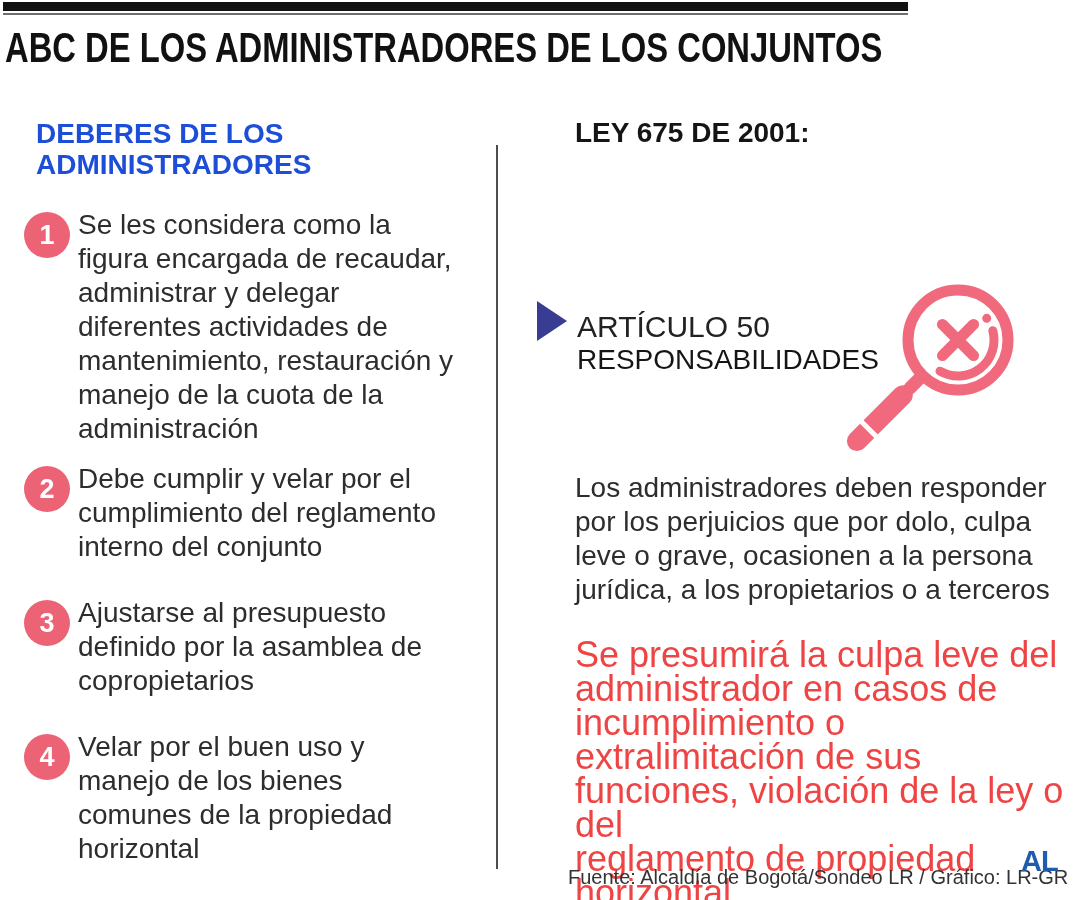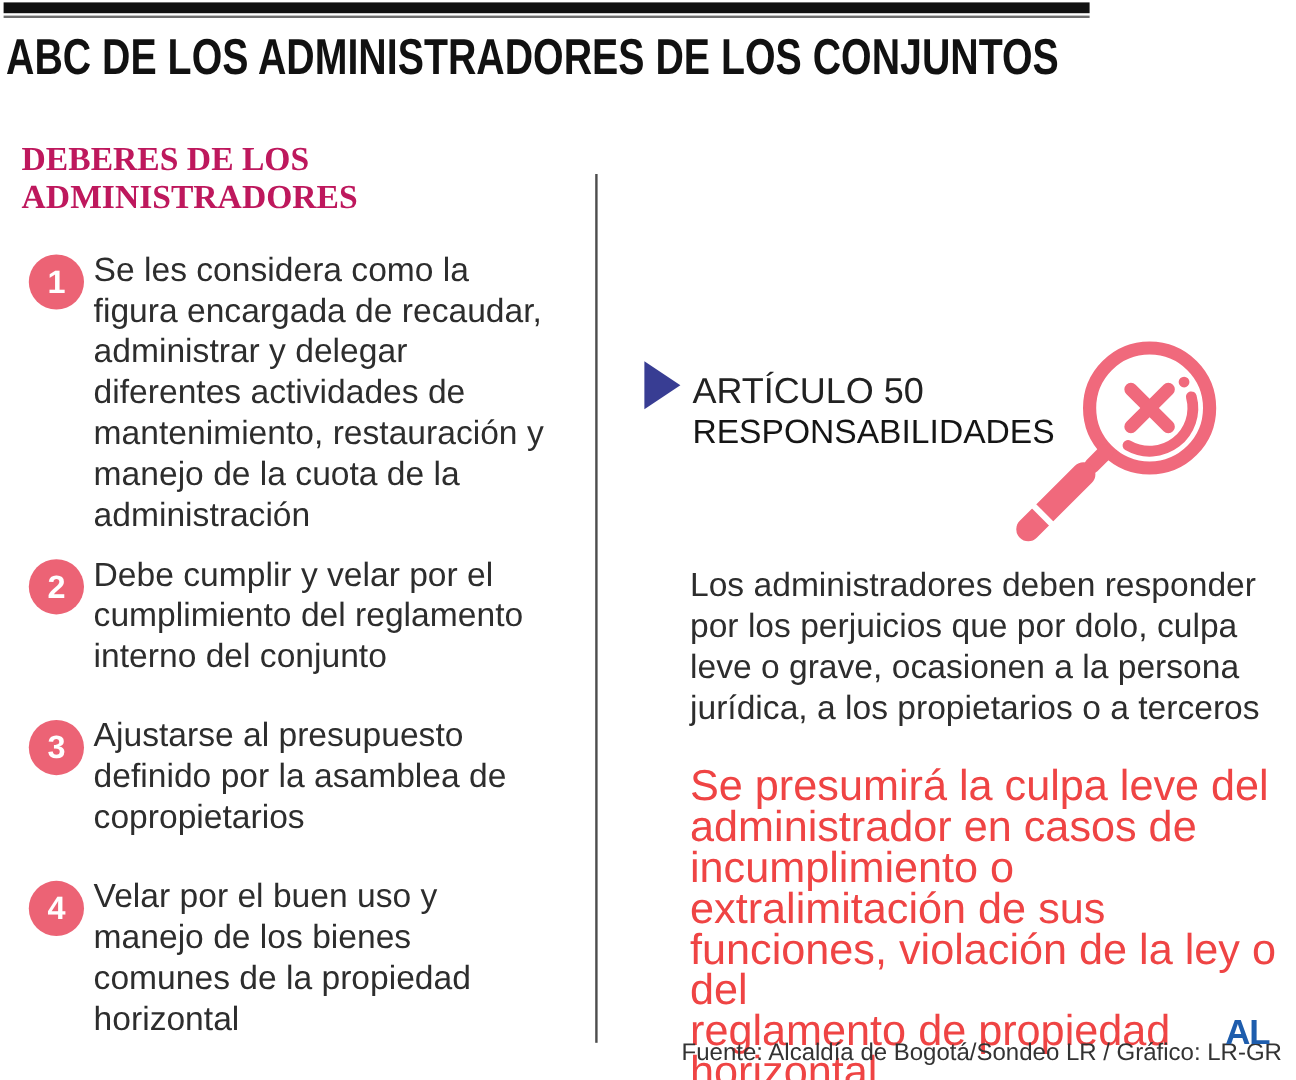--- a/index.html
+++ b/index.html
@@ -11,23 +11,23 @@
   .topline { position: absolute; left: 3px; top: 13px; width: 905px; height: 2px; background: #6e6e6e; }
 
   .main-title {
     position: absolute; left: 5px; top: 26px;
     font-size: 42px; font-weight: bold; color: #111111;
     white-space: nowrap; letter-spacing: 0px; line-height: 1.05;
     transform: scaleX(0.78); transform-origin: left top;
   }
 
   .left-heading {
-    position: absolute; left: 18px; top: 118px;
-    font-size: 28px; font-weight: bold; color: #be185d;
-    line-height: 31px; white-space: pre-line; font-family: Liberation Serif, serif;
+    position: absolute; left: 36px; top: 118px;
+    font-size: 28px; font-weight: bold; color: #1d4ed8;
+    line-height: 31px; white-space: pre-line;
   }
 
   .divider { position: absolute; left: 496px; top: 145px; width: 2px; height: 724px; background: #4d4d4d; }
 
   .item-row { position: absolute; left: 0; width: 500px; }
   .item-row.i1 { top: 208px; }
   .item-row.i2 { top: 462px; }
   .item-row.i3 { top: 596px; }
   .item-row.i4 { top: 730px; }
 
@@ -125,20 +125,21 @@
   </div>
 
   <div class="item-row i4">
     <div class="badge">4</div>
     <div class="item-text">Velar por el buen uso y
 manejo de los bienes
 comunes de la propiedad
 horizontal</div>
   </div>
 
+  <h2 class="law-heading">LEY 675 DE 2001:</h2>
 
   <div class="arrow-right"></div>
   <div class="article-label">ARTÍCULO 50</div>
   <div class="article-sublabel">RESPONSABILIDADES</div>
 
   <div class="magnifier-box">
     <svg viewBox="0 0 200 200" width="200" height="200" aria-hidden="true">
       <g transform="rotate(45 120 62)" stroke="#F0697C" fill="none" stroke-linecap="round">
         <circle cx="120" cy="62" r="50" stroke-width="11"></circle>
         <path d="M 138 30.8 A 36 36 0 0 1 129.3 96.8" stroke-width="9"></path>

